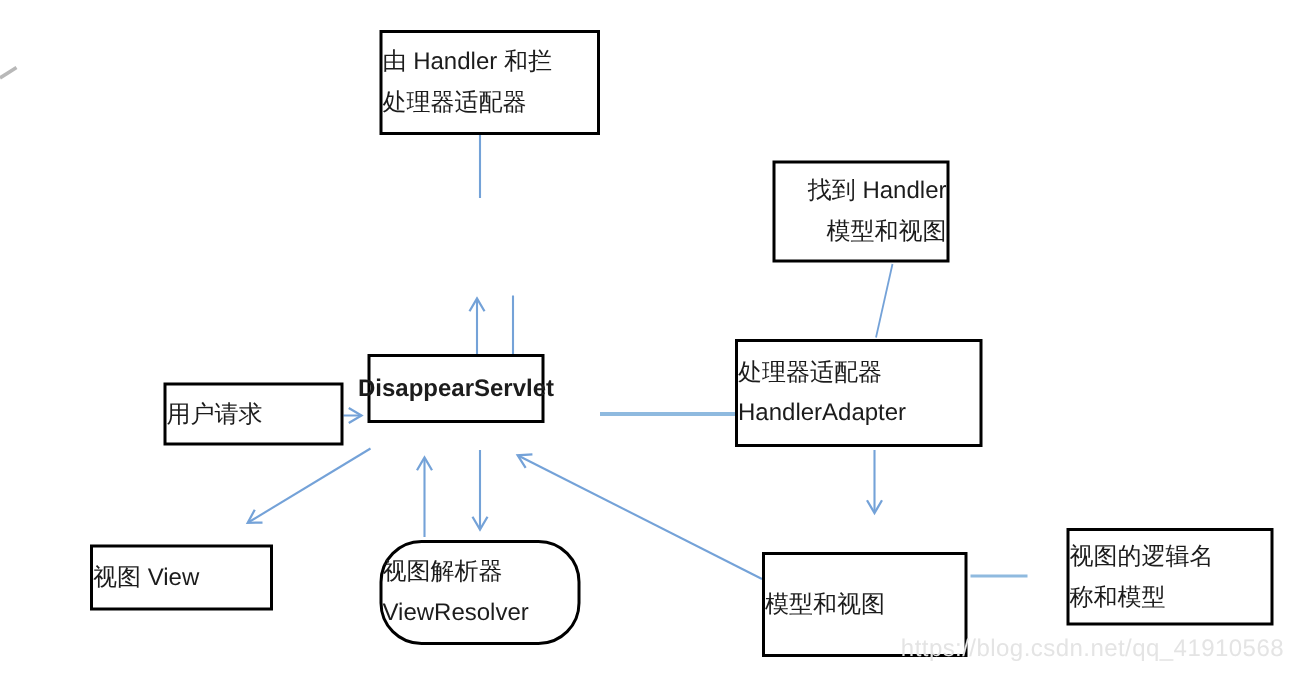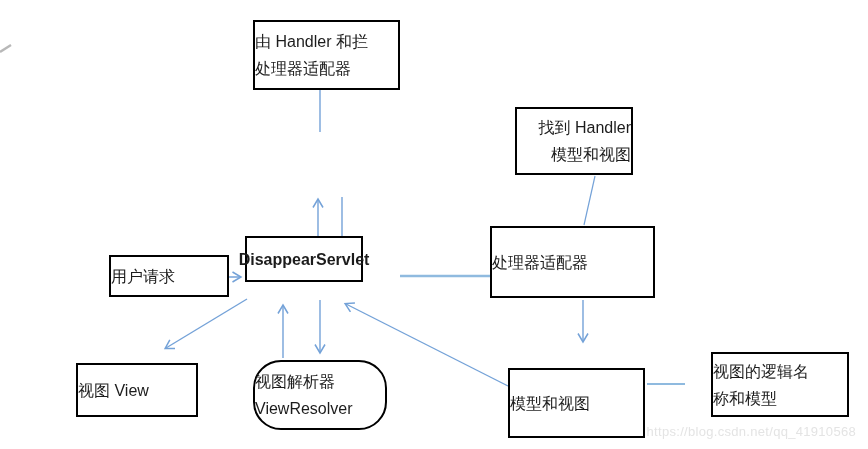--- a/index.html
+++ b/index.html
@@ -37,29 +37,29 @@
   .node.centered {
     padding-left: 0;
     align-items: center;
   }
   #node-composed        { left: 253px; top:  20px; width: 147px; height: 70px; }
   #node-handler-mapping { left: 250px; top: 133px; width: 150px; height: 63px; }
   #node-find-handler    { left: 515px; top: 107px; width: 118px; height: 68px; text-align: right; }
   #node-servlet         { left: 245px; top: 236px; width: 118px; height: 46px; font-weight: bold; }
   #node-handler-adapter { left: 490px; top: 226px; width: 165px; height: 72px; }
   #node-user-request    { left:  68px; top: 255px; width: 120px; height: 42px; margin-left: 41px; }
-  #node-view            { left:  60px; top: 363px; width: 122px; height: 54px; margin-left: 16px; }
+  #node-view            { left:  60px; top: 363px; width: 122px; height: 44px; }
   #node-view-resolver   { left: 253px; top: 360px; width: 134px; height: 70px; border-radius: 28px; }
   #node-model-and-view  { left: 508px; top: 368px; width: 137px; height: 70px; }
   #node-logical-name    { left: 687px; top: 352px; width: 138px; height: 65px; margin-left: 24px; }
   .watermark {
     position: absolute;
     right: 12px;
     top: 424px;
-    font-size: 13px;
+    font-size: 16px;
     color: #e4e4e4;
     letter-spacing: 0.3px;
   }
 </style>
 </head>
 <body>
 
 <div id="canvas">
 
   <svg id="arrow-layer" width="868" height="449" viewBox="0 0 868 449" xmlns="http://www.w3.org/2000/svg">
@@ -109,20 +109,21 @@
     <span>找到 Handler</span>
     <span>模型和视图</span>
   </div>
 
   <div class="node centered" id="node-servlet">
     <span>DisappearServlet</span>
   </div>
 
   <div class="node" id="node-handler-adapter">
     <span>处理器适配器</span>
+    <span>HandlerAdapter</span>
   </div>
 
   <div class="node" id="node-user-request">
     <span>用户请求</span>
   </div>
 
   <div class="node" id="node-view">
     <span>视图 View</span>
   </div>
 

